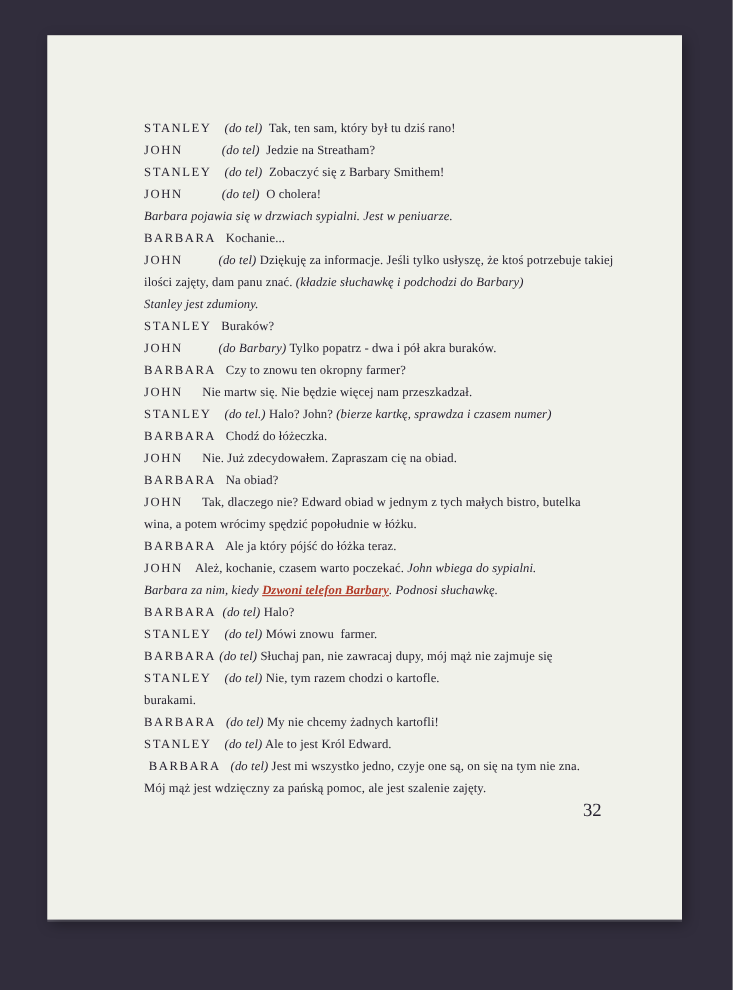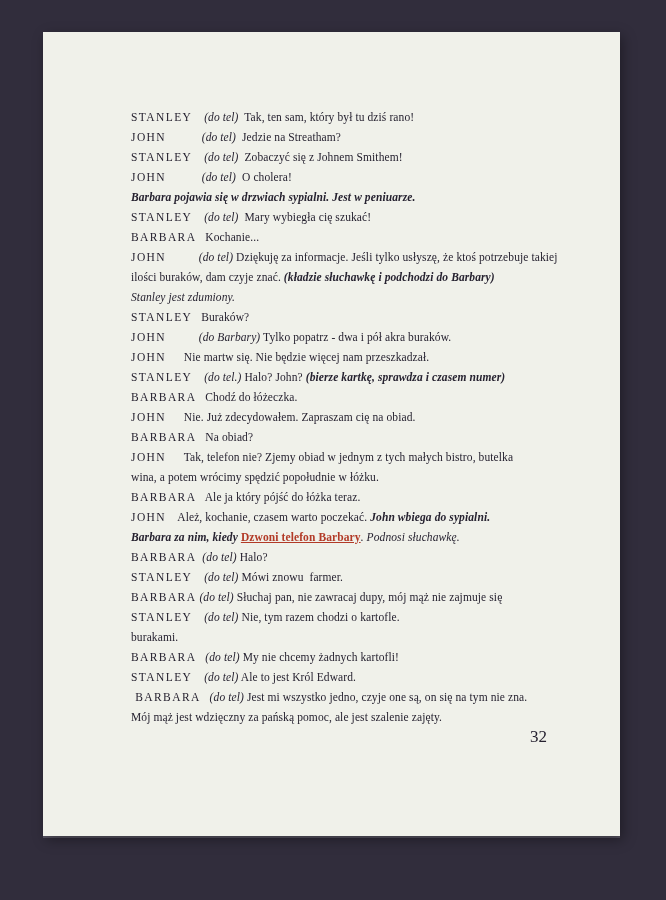--- a/index.html
+++ b/index.html
@@ -20,51 +20,51 @@
   .content{
     position:absolute;left:88px;top:75px;width:416px;color:var(--ink);
   }
   .line{
     white-space:pre;height:20px;line-height:20px;font-size:11.5px;
     letter-spacing:0.1px;
   }
   .s-n{}
   .s-name{letter-spacing:1.4px;}
   .s-i{font-style:italic;}
-  .s-bi{font-style:italic;font-weight:700;}
-  .s-red{font-weight:700;color:var(--red);text-decoration:underline;}
+  .s-bi{font-style:italic;font-weight:400;}
+  .s-red{font-style:italic;font-weight:700;color:var(--red);text-decoration:underline;}
   .page-number{
     text-align:right;height:20px;line-height:20px;font-size:17px;
     color:var(--ink);
   }
 </style>
 </head>
 <body>
 
 <div class="page">
   <div class="content">
     <div>
         <div class="line"><span class="s-name">STANLEY</span><span class="s-n">    </span><span class="s-i">(do tel)</span><span class="s-n">  Tak, ten sam, który był tu dziś rano!</span></div>
         <div class="line"><span class="s-name">JOHN</span><span class="s-n">            </span><span class="s-i">(do tel)</span><span class="s-n">  Jedzie na Streatham?</span></div>
-        <div class="line"><span class="s-name">STANLEY</span><span class="s-n">    </span><span class="s-i">(do tel)</span><span class="s-n">  Zobaczyć się z Johnem Smithem!</span></div>
+        <div class="line"><span class="s-name">STANLEY</span><span class="s-n">    </span><span class="s-i">(do tel)</span><span class="s-n">  Zobaczyć się z Barbary Smithem!</span></div>
         <div class="line"><span class="s-name">JOHN</span><span class="s-n">            </span><span class="s-i">(do tel)</span><span class="s-n">  O cholera!</span></div>
         <div class="line"><span class="s-bi">Barbara pojawia się w drzwiach sypialni. Jest w peniuarze.</span></div>
-        <div class="line"><span class="s-name">STANLEY</span><span class="s-n">    </span><span class="s-i">(do tel)</span><span class="s-n">  Mary wybiegła cię szukać!</span></div>
         <div class="line"><span class="s-name">BARBARA</span><span class="s-n">   Kochanie...</span></div>
         <div class="line"><span class="s-name">JOHN</span><span class="s-n">           </span><span class="s-i">(do tel)</span><span class="s-n"> Dziękuję za informacje. Jeśli tylko usłyszę, że ktoś potrzebuje takiej</span></div>
-        <div class="line"><span class="s-n">ilości buraków, dam czyje znać. </span><span class="s-bi">(kładzie słuchawkę i podchodzi do Barbary)</span></div>
+        <div class="line"><span class="s-n">ilości zajęty, dam panu znać. </span><span class="s-bi">(kładzie słuchawkę i podchodzi do Barbary)</span></div>
         <div class="line"><span class="s-i">Stanley jest zdumiony.</span></div>
         <div class="line"><span class="s-name">STANLEY</span><span class="s-n">   Buraków?</span></div>
         <div class="line"><span class="s-name">JOHN</span><span class="s-n">           </span><span class="s-i">(do Barbary)</span><span class="s-n"> Tylko popatrz - dwa i pół akra buraków.</span></div>
+        <div class="line"><span class="s-name">BARBARA</span><span class="s-n">   Czy to znowu ten okropny farmer?</span></div>
         <div class="line"><span class="s-name">JOHN</span><span class="s-n">      Nie martw się. Nie będzie więcej nam przeszkadzał.</span></div>
         <div class="line"><span class="s-name">STANLEY</span><span class="s-n">    </span><span class="s-i">(do tel.)</span><span class="s-n"> Halo? John? </span><span class="s-bi">(bierze kartkę, sprawdza i czasem numer)</span></div>
         <div class="line"><span class="s-name">BARBARA</span><span class="s-n">   Chodź do łóżeczka.</span></div>
         <div class="line"><span class="s-name">JOHN</span><span class="s-n">      Nie. Już zdecydowałem. Zapraszam cię na obiad.</span></div>
         <div class="line"><span class="s-name">BARBARA</span><span class="s-n">   Na obiad?</span></div>
-        <div class="line"><span class="s-name">JOHN</span><span class="s-n">      Tak, telefon nie? Zjemy obiad w jednym z tych małych bistro, butelka</span></div>
+        <div class="line"><span class="s-name">JOHN</span><span class="s-n">      Tak, dlaczego nie? Edward obiad w jednym z tych małych bistro, butelka</span></div>
         <div class="line"><span class="s-n">wina, a potem wrócimy spędzić popołudnie w łóżku.</span></div>
         <div class="line"><span class="s-name">BARBARA</span><span class="s-n">   Ale ja który pójść do łóżka teraz.</span></div>
         <div class="line"><span class="s-name">JOHN</span><span class="s-n">    Ależ, kochanie, czasem warto poczekać. </span><span class="s-bi">John wbiega do sypialni.</span></div>
         <div class="line"><span class="s-bi">Barbara za nim, kiedy </span><span class="s-red">Dzwoni telefon Barbary</span><span class="s-i">. </span><span class="s-i">Podnosi słuchawkę.</span></div>
         <div class="line"><span class="s-name">BARBARA</span><span class="s-n">  </span><span class="s-i">(do tel)</span><span class="s-n"> Halo?</span></div>
         <div class="line"><span class="s-name">STANLEY</span><span class="s-n">    </span><span class="s-i">(do tel)</span><span class="s-n"> Mówi znowu  farmer.</span></div>
         <div class="line"><span class="s-name">BARBARA</span><span class="s-n"> </span><span class="s-i">(do tel)</span><span class="s-n"> Słuchaj pan, nie zawracaj dupy, mój mąż nie zajmuje się</span></div>
         <div class="line"><span class="s-name">STANLEY</span><span class="s-n">    </span><span class="s-i">(do tel)</span><span class="s-n"> Nie, tym razem chodzi o kartofle.</span></div>
         <div class="line"><span class="s-n">burakami.</span></div>
         <div class="line"><span class="s-name">BARBARA</span><span class="s-n">   </span><span class="s-i">(do tel)</span><span class="s-n"> My nie chcemy żadnych kartofli!</span></div>

